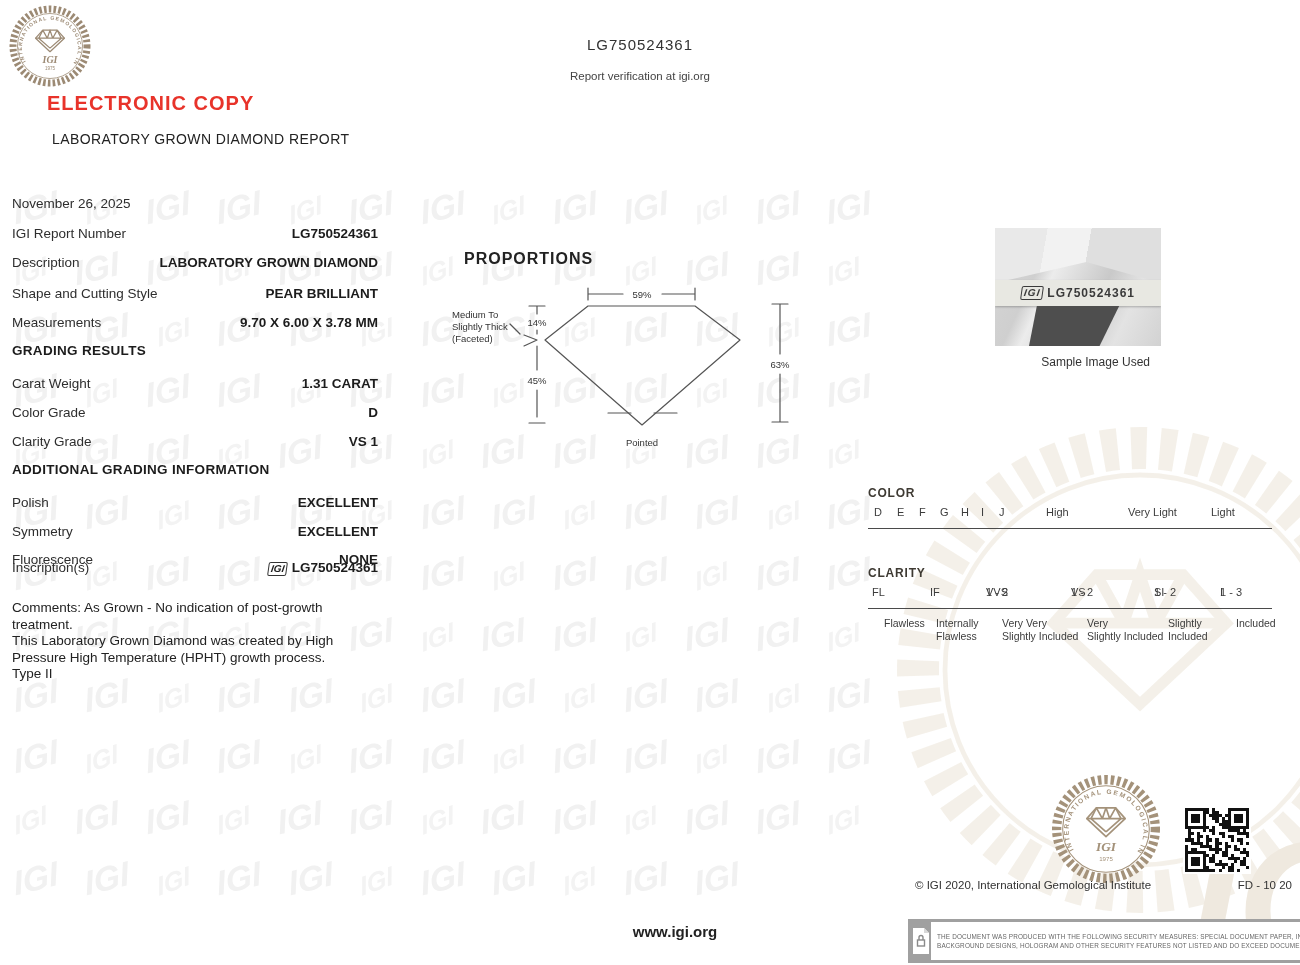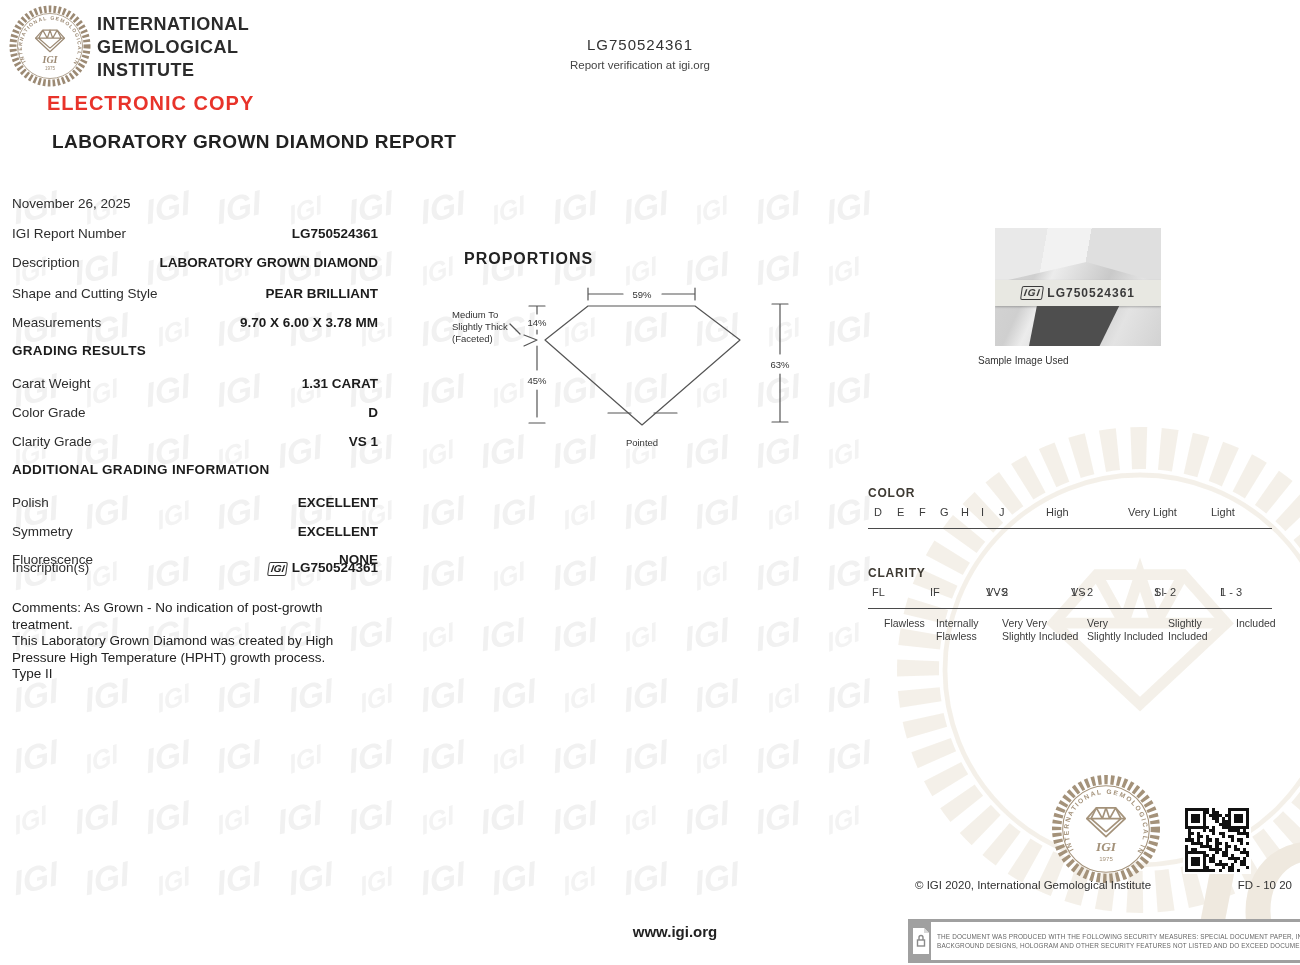--- a/index.html
+++ b/index.html
@@ -11,23 +11,23 @@
   .wm-g{display:inline-block;margin:4px 13px;font-size:34px;font-weight:bold;font-style:italic;
         color:#f1f1f1;transform:rotate(-14deg) skewX(-6deg);user-select:none;}
   .wm-alt{font-size:26px;color:#f3f3f3;transform:rotate(-20deg) skewX(-10deg);}
   .wm-big{position:absolute;right:-60px;top:420px;z-index:0;}
   
   .logo-seal{position:absolute;left:8px;top:4px;z-index:2;}
   .brand{position:absolute;left:97px;top:13px;z-index:2;font-size:18px;font-weight:bold;
          letter-spacing:.5px;line-height:23px;color:#2b2b2b;}
   .topcenter{position:absolute;left:450px;top:36px;width:380px;text-align:center;z-index:2;}
   .rep-num{font-size:15px;letter-spacing:1px;color:#333;}
-  .rep-verif{font-size:11.5px;color:#444;margin-top:6px;}
+  .rep-verif{font-size:11.5px;color:#444;margin-top:17px;}
   .ecopy{position:absolute;left:47px;top:92px;font-size:20px;font-weight:bold;letter-spacing:1px;z-index:2;}
-  .rtitle{position:absolute;left:12px;top:131px;font-size:19px;font-weight:bold;letter-spacing:.4px;z-index:2;padding-left:40px;}
+  .rtitle{position:absolute;left:12px;top:131px;font-size:14px;font-weight:normal;letter-spacing:.4px;z-index:2;padding-left:40px;}
   
   .leftcol{position:absolute;left:12px;top:190px;width:366px;z-index:2;font-size:13.5px;}
   .row{position:absolute;left:0;width:100%;display:flex;justify-content:space-between;align-items:baseline;}
   .row .lab{font-weight:normal;color:#2e2e2e;}
   .row .val{font-weight:bold;color:#1c1c1c;text-align:right;}
   .sechead{position:absolute;left:0;font-weight:bold;letter-spacing:.3px;color:#1c1c1c;}
   .comments{position:absolute;left:0;top:410px;width:100%;line-height:16.5px;color:#222;}
   .insc-icon{display:inline-block;font-size:10px;font-weight:bold;font-style:italic;
              border:1px solid #333;border-radius:2px;padding:0 2px;transform:skewX(-8deg);margin-right:4px;line-height:12px;}
   
@@ -39,21 +39,21 @@
           background:linear-gradient(115deg,#d7d7d7 0%,#cfcfcf 28%,#ececec 36%,#dcdcdc 48%,#c9c9c9 62%,#e3e3e3 78%,#d2d2d2 100%);}
   .sample .facet-a{position:absolute;left:0;top:0;width:100%;height:55px;
           background:linear-gradient(100deg,#e9e9e9 0 30%,#f2f2f2 30% 55%,#dfdfdf 55% 100%);
           clip-path:polygon(0 0,100% 0,100% 100%,55% 62%,0 100%);}
   .sample .band{position:absolute;left:0;top:52px;width:100%;height:26px;background:#e8e8e2;
           box-shadow:0 1px 2px rgba(0,0,0,.25);display:flex;align-items:center;justify-content:center;
           font-size:12px;letter-spacing:1px;color:#3a3a3a;font-weight:bold;}
   .sample .band .insc-icon{border-color:#3a3a3a;}
   .sample .facet-dark{position:absolute;left:34px;top:78px;width:98px;height:40px;background:#4e4e4e;
           clip-path:polygon(8% 0,92% 0,72% 100%,0 100%);}
-  .sample-cap{position:absolute;left:978px;top:355px;width:206px;text-align:left;font-size:10px;color:#333;z-index:2;}
+  .sample-cap{position:absolute;left:944px;top:355px;width:206px;text-align:right;font-size:12px;color:#333;z-index:2;}
   
   .scale{position:absolute;left:868px;width:404px;z-index:2;}
   .scale .stitle{font-size:12px;font-weight:bold;letter-spacing:.8px;color:#3e3a33;}
   .srow{position:relative;height:20px;margin-top:6px;}
   .srow span{position:absolute;top:0;font-size:11px;color:#3c3c3c;white-space:nowrap;}
   .sline{border-top:1.2px solid #4a4a4a;margin-top:2px;}
   .gsup{font-size:7px;vertical-align:super;letter-spacing:0;}
   .descrow{position:relative;height:30px;margin-top:8px;}
   .descrow div{position:absolute;top:0;font-size:10.5px;line-height:13px;color:#3c3c3c;white-space:pre-line;margin-left:16px;}
   
@@ -109,25 +109,20 @@
     </g>
     <text x="300" y="540" font-size="170" font-weight="bold" font-style="italic" fill="#efe9df" font-family="Liberation Sans, sans-serif">IGI</text>
   </svg>
 
   <svg class="logo-seal" width="84" height="84" viewBox="-42 -42 84 84">
     <g color="#9c8a74">
         <use href="#sealArt"></use>
       </g>
   </svg>
 
-  <div class="brand">
-    <div>INTERNATIONAL</div>
-    <div>GEMOLOGICAL</div>
-    <div>INSTITUTE</div>
-  </div>
 
   <div class="topcenter">
     <div class="rep-num">LG750524361</div>
     <div class="rep-verif">Report verification at igi.org</div>
   </div>
 
   <div class="ecopy" style="color:#e8332a">ELECTRONIC COPY</div>
   <div class="rtitle">LABORATORY GROWN DIAMOND REPORT</div>
 
   <div class="leftcol">

